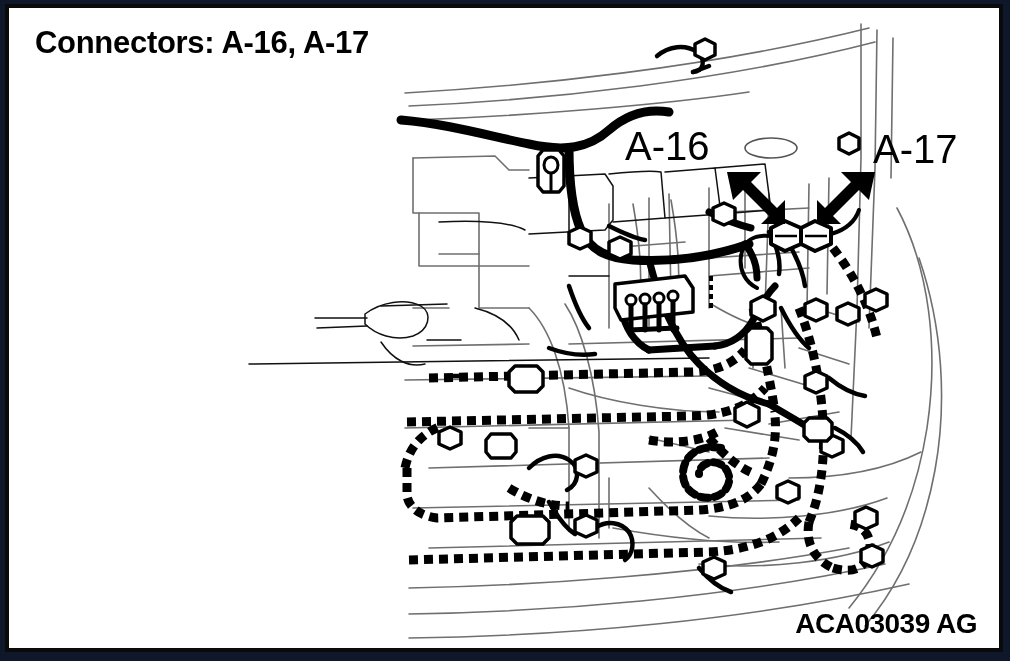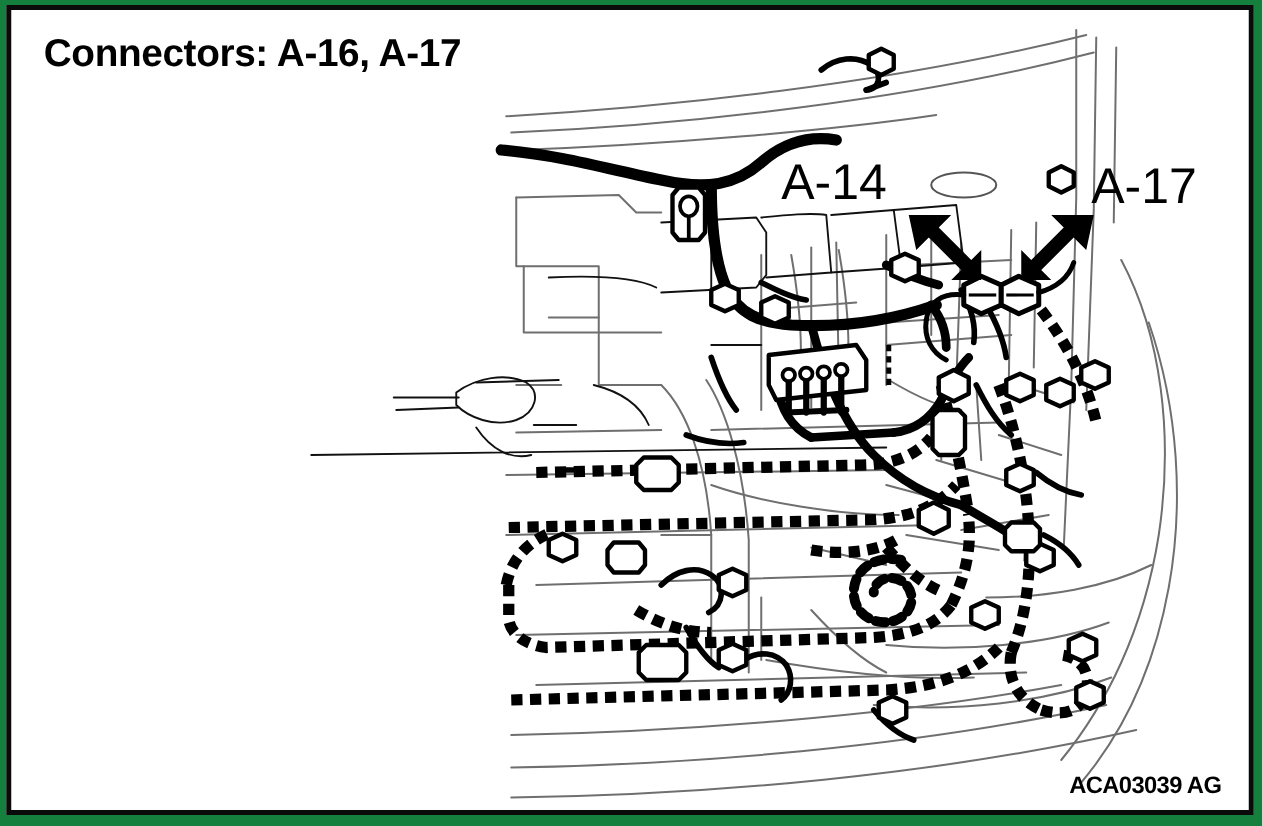--- a/index.html
+++ b/index.html
@@ -10,21 +10,21 @@
   body {
     width: 1010px;
     height: 661px;
     font-family: "Liberation Sans", sans-serif;
     overflow: hidden;
   }
   #page {
     position: relative;
     width: 1010px;
     height: 661px;
-    background: #15803d;
+    background: #0f172a;
   }
   
   #frame {
     position: absolute;
     left: 5px;
     top: 4px;
     width: 998px;
     height: 648px;
     border: 4px solid #0a0a0a;
     box-sizing: border-box;
@@ -37,21 +37,21 @@
     font-size: 31px;
     font-weight: bold;
     letter-spacing: -0.3px;
     color: #000000;
     white-space: nowrap;
   }
   #figure-id {
     position: absolute;
     right: 22px;
     bottom: 8px;
-    font-size: 19px;
+    font-size: 28px;
     font-weight: bold;
     letter-spacing: -0.5px;
     color: #000000;
     white-space: nowrap;
   }
   #artwork {
     position: absolute;
     left: 0;
     top: 0;
     width: 998px;
@@ -297,18 +297,18 @@
         <path d="M732 248 C 730 262, 736 274, 748 280"></path>
         <path d="M822 226 C 836 222, 846 214, 850 202"></path>
       </g>
 
       <g fill="#000000">
         <path d="M718 164 L 752 164 L 742 174 L 768 200 L 776 192 L 776 216 L 752 216 L 760 208 L 734 182 L 724 192 Z"></path>
         <path d="M866 164 L 832 164 L 842 174 L 816 200 L 808 192 L 808 216 L 832 216 L 824 208 L 850 182 L 860 192 Z"></path>
       </g>
     </svg>
 
-    <div class="callout" id="callout-a16">A-14</div>
+    <div class="callout" id="callout-a16">A-16</div>
     <div class="callout" id="callout-a17">A-17</div>
 
     <div id="figure-id">ACA03039 AG</div>
   </div>
 </div>
 
 </body></html>

